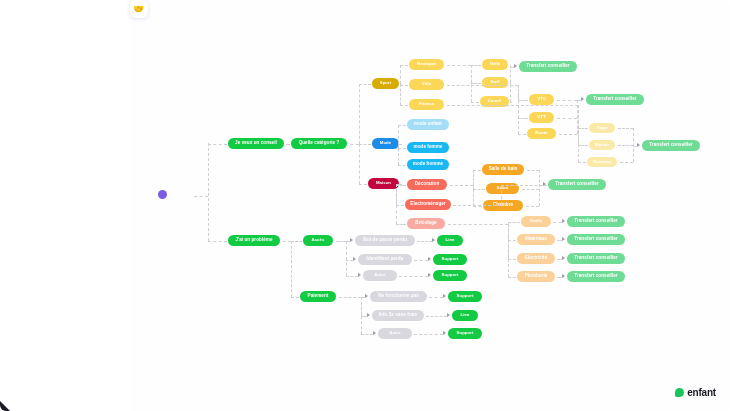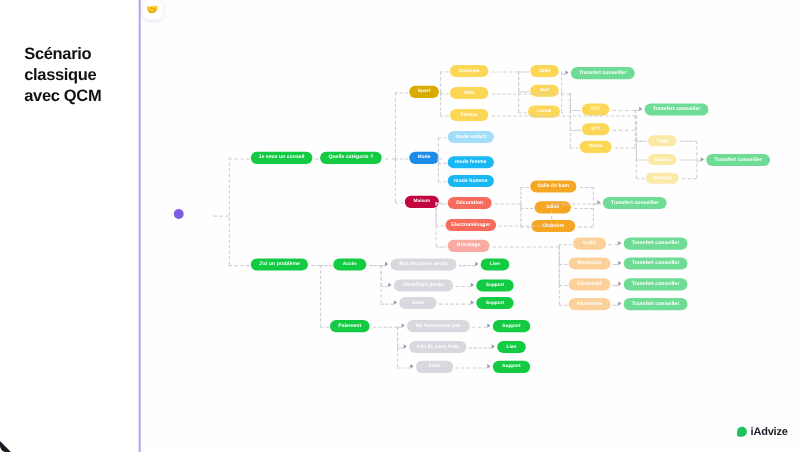--- a/index.html
+++ b/index.html
@@ -118,23 +118,20 @@
     width: 10px; height: 10px;
     background: #1b1b26;
     clip-path: polygon(0 100%, 0 0, 100% 100%);
   }
 </style>
 </head>
 <body>
 
 <div id="slide">
 
-  <div id="left-panel">
-    <div id="slide-title">Scénario classique avec QCM</div>
-  </div>
 
   <div id="canvas">
     <div id="start-dot" style="left:28px; top:190px;"></div>
     <div id="start-card">
       <span>🤝</span>
     </div>
   <div class="node" style="left: 98px; top: 138px; width: 56px; height: 11px; background: rgb(19, 202, 67);">Je veux un conseil</div>
       <div class="node" style="left: 161px; top: 138px; width: 56px; height: 11px; background: rgb(19, 202, 67);">Quelle catégorie ?</div>
       <div class="node sm" style="left: 242px; top: 78px; width: 27px; height: 11px; background: rgb(217, 171, 0);">Sport</div>
       <div class="node sm" style="left: 242px; top: 138px; width: 27px; height: 11px; background: rgb(27, 140, 232);">Mode</div>
@@ -326,17 +323,17 @@
       <div class="hline" style="left: 299px; top: 296.5px; width: 14px;"></div>
       <div class="arrow" style="left: 313px; top: 294px;"></div>
       <div class="hline" style="left: 296px; top: 315.5px; width: 21px;"></div>
       <div class="arrow" style="left: 317px; top: 313px;"></div>
       <div class="hline" style="left: 284px; top: 333.5px; width: 29px;"></div>
       <div class="arrow" style="left: 313px; top: 331px;"></div>
     </div>
 
   <div id="logo">
     <div id="logo-mark"></div>
-    <div id="logo-text">iAdvize</div>
+    <div id="logo-text">enfant</div>
   </div>
 
   <div id="corner"></div>
 </div>
 
 </body></html>

